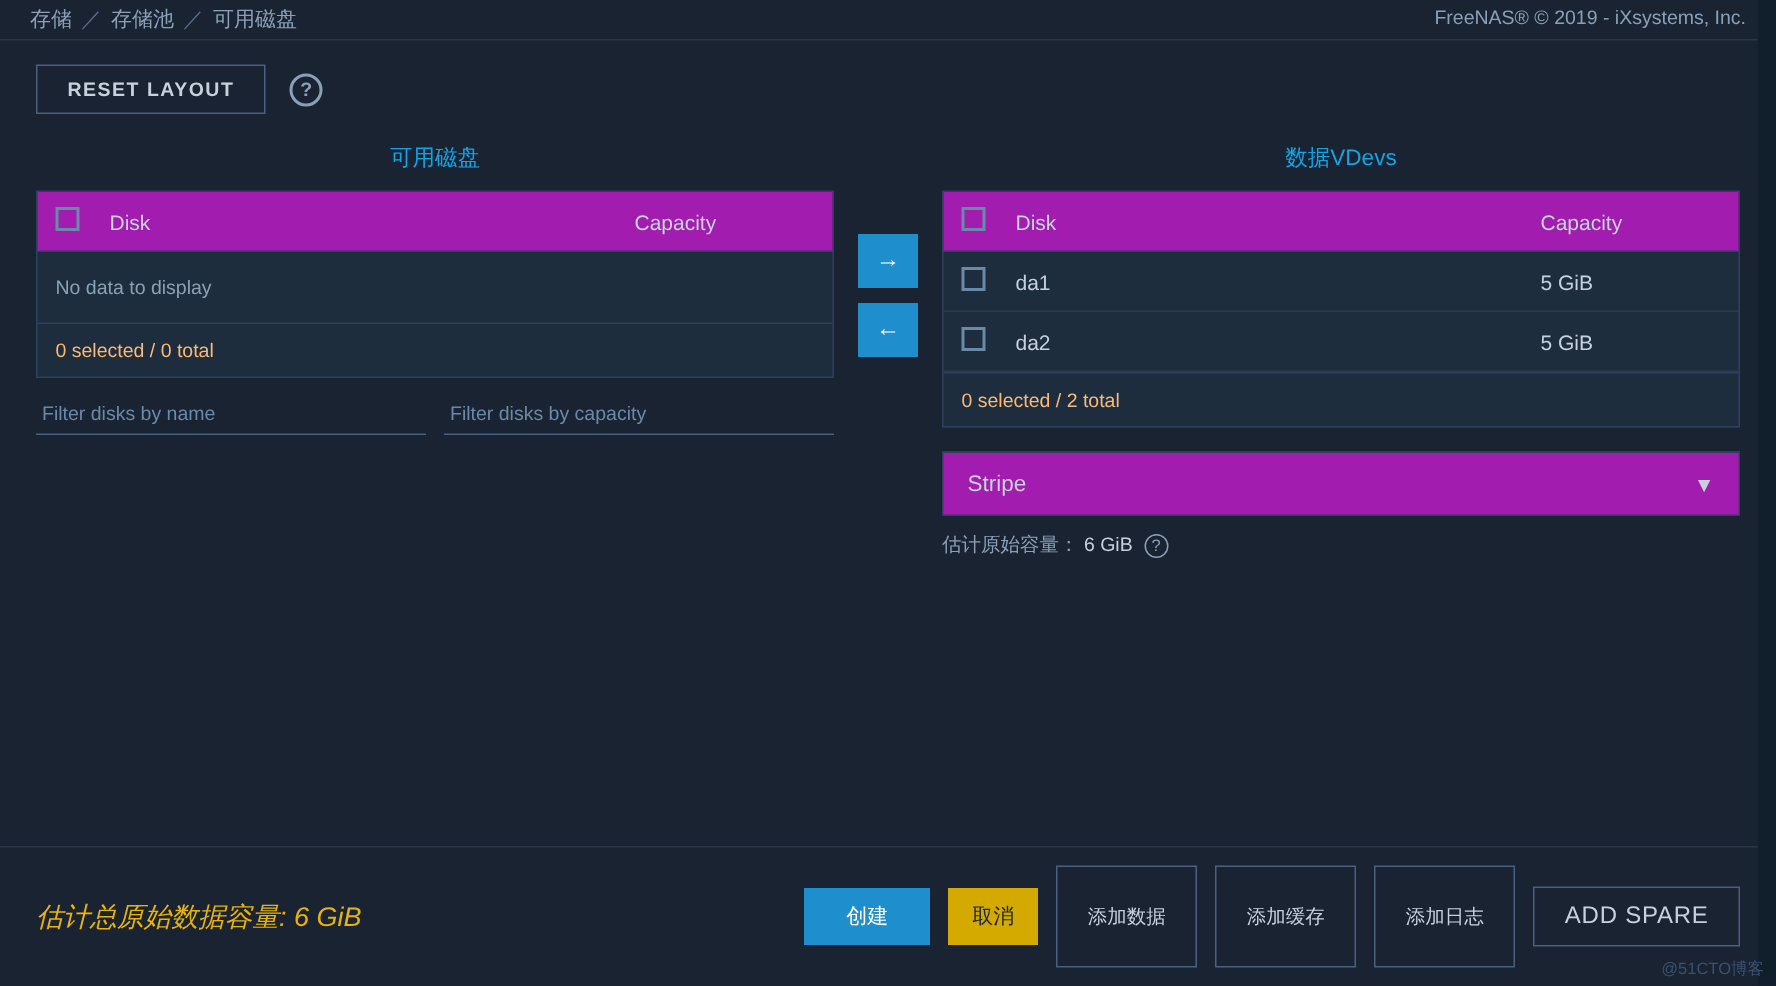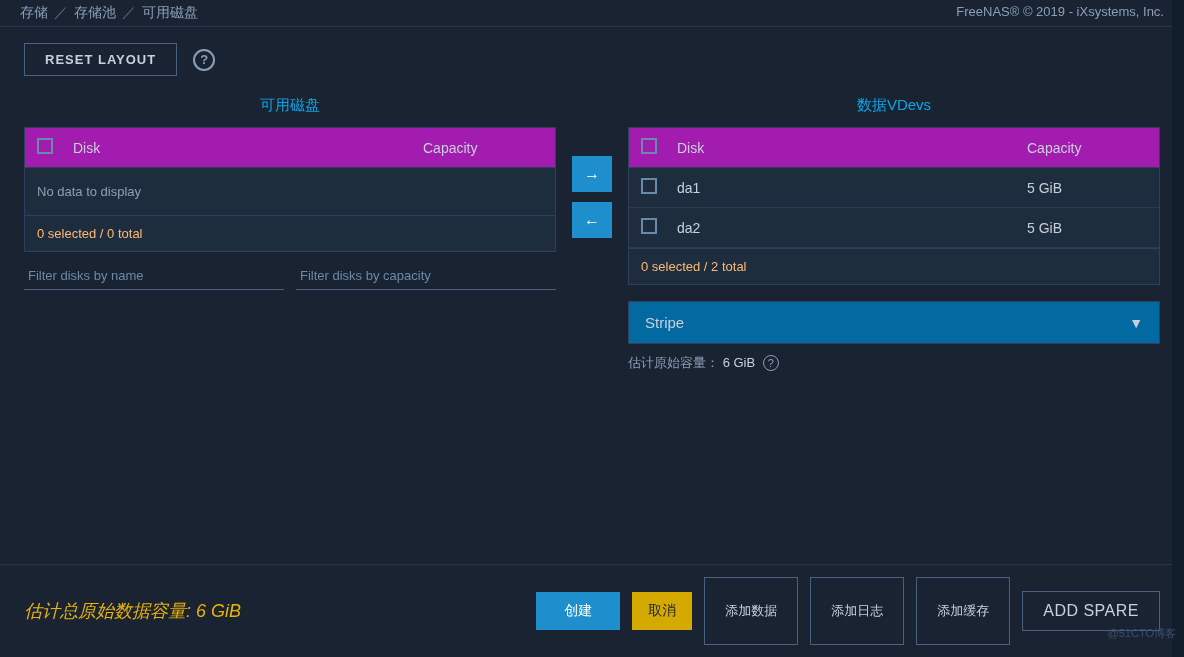--- a/index.html
+++ b/index.html
@@ -185,21 +185,21 @@
       color: #6a8aaa;
     }
     .right-panel {
       flex: 1;
     }
     .stripe-section {
       margin-top: 16px;
     }
     .stripe-dropdown {
       width: 100%;
-      background: #0369a1;
+      background: #a21caf;
       border: 1px solid #2e4060;
       color: #c8d0dc;
       padding: 12px 16px;
       display: flex;
       justify-content: space-between;
       align-items: center;
       cursor: pointer;
       font-size: 15px;
     }
     .dropdown-arrow {
@@ -264,21 +264,21 @@
       border: 1px solid #4a6080;
       color: #c8d0dc;
       padding: 10px 20px;
       font-size: 16px;
       cursor: pointer;
       font-weight: 500;
       letter-spacing: 0.5px;
     }
     .watermark {
       position: absolute;
-      bottom: 16px;
+      bottom: 4px;
       right: 8px;
       color: #3a5070;
       font-size: 11px;
     }
     .scrollbar-area {
       position: absolute;
       right: 0;
       top: 0;
       bottom: 0;
       width: 12px;
@@ -371,20 +371,20 @@
       </div>
     </div>
   </div>
 </div>
 
 <div class="bottom-bar">
   <span class="total-capacity">估计总原始数据容量: 6 GiB</span>
   <button class="btn-create">创建</button>
   <button class="btn-cancel">取消</button>
   <button class="btn-add">添加数据</button>
+  <button class="btn-add">添加缓存</button>
   <button class="btn-add">添加日志</button>
-  <button class="btn-add">添加缓存</button>
   <button class="btn-spare">ADD SPARE</button>
 </div>
 
 <div class="scrollbar-area"></div>
 
 <div class="watermark">@51CTO博客</div>
 
 </body></html>

